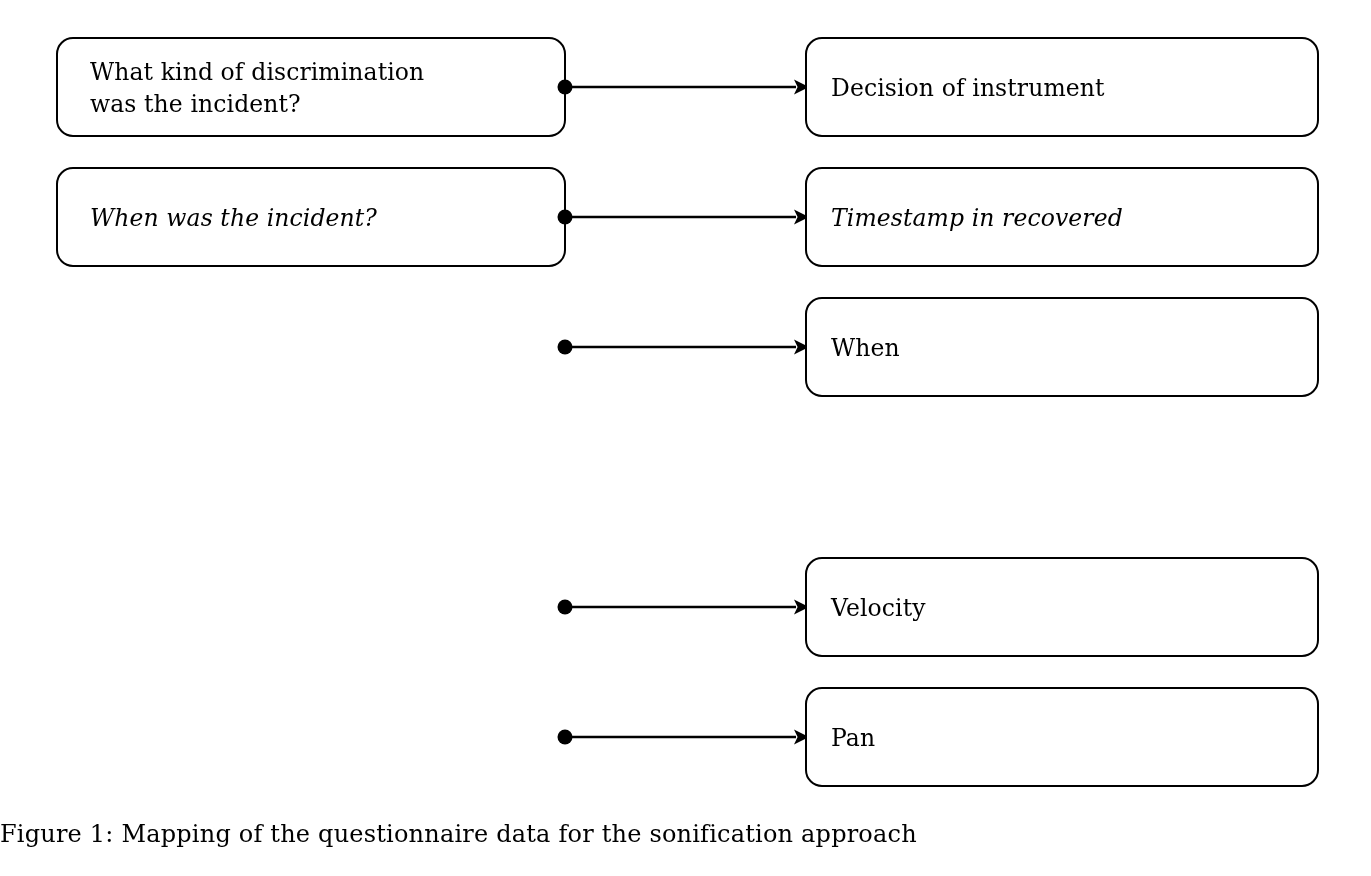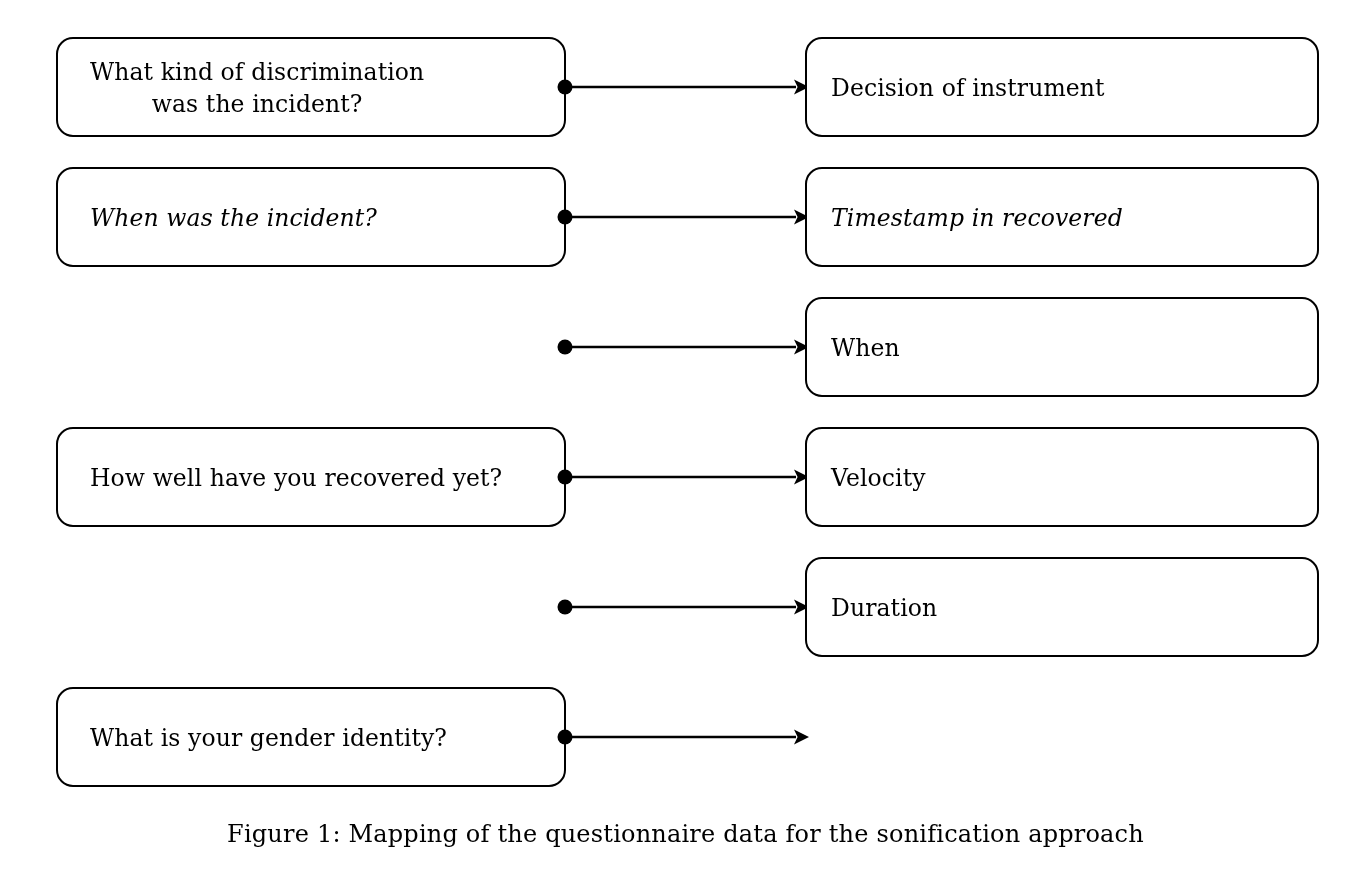--- a/index.html
+++ b/index.html
@@ -16,21 +16,20 @@
     width: 1371px;
     height: 876px;
     background: #ffffff;
     overflow: hidden;
   }
   .row {
     position: absolute;
     left: 0;
     width: 1238px;
     height: 100px;
-    text-align: center;
   }
   .node {
     position: absolute;
     top: 0;
     height: 100px;
     box-sizing: border-box;
     border: 2.2px solid #000000;
     border-radius: 17px;
     background: #ffffff;
     display: flex;
@@ -63,21 +62,21 @@
     top: 38px;
     width: 260px;
     height: 24px;
     pointer-events: none;
   }
   .caption {
     position: absolute;
     left: 0;
     top: 820px;
     width: 1371px;
-    text-align: center;
+    text-align: left;
     font-size: 24px;
     letter-spacing: 0.2px;
   }
 </style>
 </head>
 <body>
 
 <div id="figure">
 
   <div class="row" style="top:37px;">
@@ -113,51 +112,38 @@
     <svg class="connector" viewBox="0 0 260 24" width="260" height="24">
       <circle cx="9" cy="12" r="7.5" fill="#000000"></circle>
       <line x1="9" y1="12" x2="240" y2="12" stroke="#000000" stroke-width="2.6"></line>
       <path d="M 238 4.6 L 253 12 L 238 19.4 L 241.6 12 Z" fill="#000000"></path>
     </svg>
     <div class="node right">
       <span class="node-label">When</span>
     </div>
   </div>
 
-  <div class="row" style="top:427px;">
-    <div class="node left">
-      <span class="node-label">How well have you recovered yet?</span>
-    </div>
+
+  <div class="row" style="top:557px;">
     <svg class="connector" viewBox="0 0 260 24" width="260" height="24">
       <circle cx="9" cy="12" r="7.5" fill="#000000"></circle>
       <line x1="9" y1="12" x2="240" y2="12" stroke="#000000" stroke-width="2.6"></line>
       <path d="M 238 4.6 L 253 12 L 238 19.4 L 241.6 12 Z" fill="#000000"></path>
     </svg>
     <div class="node right">
       <span class="node-label">Velocity</span>
     </div>
   </div>
 
-  <div class="row" style="top:557px;">
+  <div class="row" style="top:687px;">
     <svg class="connector" viewBox="0 0 260 24" width="260" height="24">
       <circle cx="9" cy="12" r="7.5" fill="#000000"></circle>
       <line x1="9" y1="12" x2="240" y2="12" stroke="#000000" stroke-width="2.6"></line>
       <path d="M 238 4.6 L 253 12 L 238 19.4 L 241.6 12 Z" fill="#000000"></path>
     </svg>
     <div class="node right">
-      <span class="node-label">Duration</span>
+      <span class="node-label">Pan</span>
     </div>
-  </div>
-
-  <div class="row" style="top:687px;">
-    <div class="node left">
-      <span class="node-label">What is your gender identity?</span>
-    </div>
-    <svg class="connector" viewBox="0 0 260 24" width="260" height="24">
-      <circle cx="9" cy="12" r="7.5" fill="#000000"></circle>
-      <line x1="9" y1="12" x2="240" y2="12" stroke="#000000" stroke-width="2.6"></line>
-      <path d="M 238 4.6 L 253 12 L 238 19.4 L 241.6 12 Z" fill="#000000"></path>
-    </svg>
   </div>
 
   <div class="caption">Figure 1: Mapping of the questionnaire data for the sonification approach</div>
 
 </div>
 
 </body></html>

